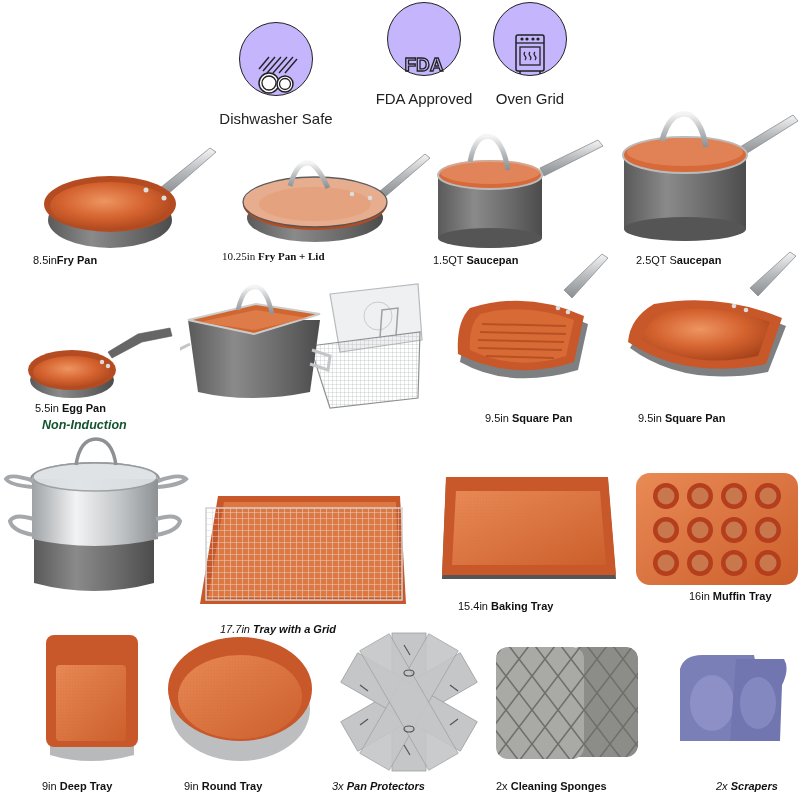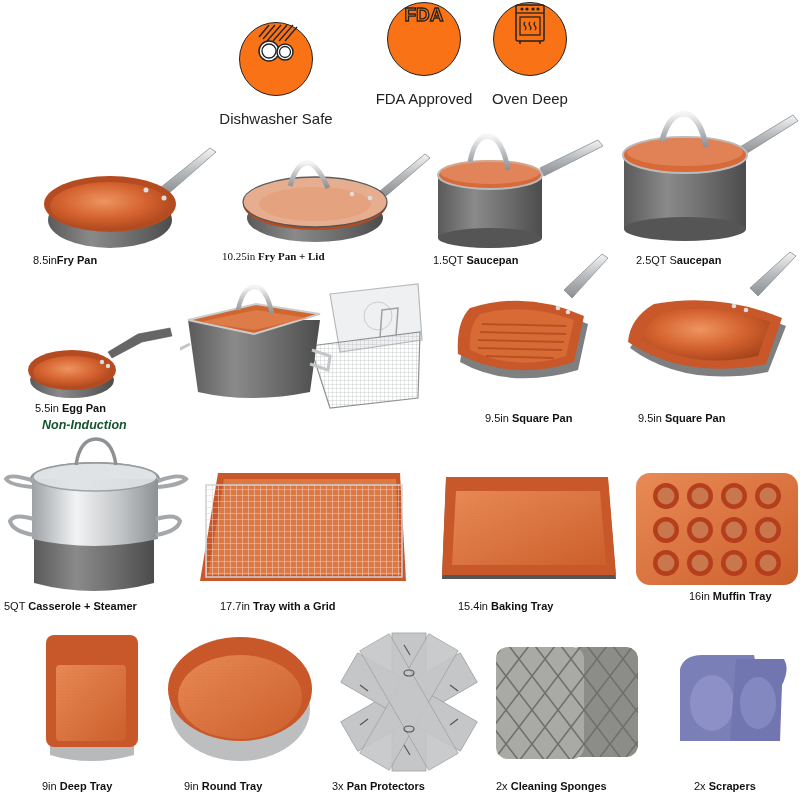--- a/index.html
+++ b/index.html
@@ -1,20 +1,20 @@
 <!DOCTYPE html>
 <html><head>
 <meta charset="utf-8">
 <style>
   * { box-sizing: border-box; margin: 0; padding: 0; }
   html, body { width: 800px; height: 800px; background: #ffffff; overflow: hidden; }
   body { position: relative; font-family: "Liberation Sans", "DejaVu Sans", sans-serif; color: #1a1a1a; }
 
   .feature { position: absolute; top: 0; width: 140px; text-align: center; }
-  .feature .circle { width: 74px; height: 74px; border: 1.6px solid #222; border-radius: 50%; margin: 2px auto 0; display: flex; align-items: flex-start; justify-content: center; background: #f97316; }
+  .feature .circle { width: 74px; height: 74px; border: 1.6px solid #222; border-radius: 50%; margin: 2px auto 0; display: flex; align-items: flex-end; justify-content: center; background: #c4b5fd; }
   .feature .flabel { margin-top: 14px; font-size: 15px; color: #222; }
 
   .item { position: absolute; }
   .item svg { display: block; position: absolute; }
   .label { position: absolute; font-size: 11px; white-space: nowrap; color: #111; text-align: center; }
   .label b { font-weight: bold; }
   .sub { position: absolute; font-size: 12.5px; font-weight: bold; font-style: italic; white-space: nowrap; color: #14532d; }
 </style>
 </head>
 <body>
@@ -99,21 +99,21 @@
       <circle cx="9" cy="6" r="1.6" fill="#222"></circle>
         <circle cx="14" cy="6" r="1.6" fill="#222"></circle>
       <circle cx="20" cy="6" r="1.6" fill="#222"></circle>
         <circle cx="25" cy="6" r="1.6" fill="#222"></circle>
       <rect x="7" y="14" width="20" height="18" fill="none" stroke="#222" stroke-width="1.3"></rect>
       <path d="M12 19 q-2 2 0 4 q2 2 0 4 M17 19 q-2 2 0 4 q2 2 0 4 M22 19 q-2 2 0 4 q2 2 0 4" fill="none" stroke="#222" stroke-width="1.1"></path>
       <line x1="7" y1="38" x2="7" y2="41" stroke="#222" stroke-width="1.5"></line>
       <line x1="27" y1="38" x2="27" y2="41" stroke="#222" stroke-width="1.5"></line>
     </svg>
   </div>
-  <div class="flabel">Oven Deep</div>
+  <div class="flabel">Oven Grid</div>
 </div>
 
 <div class="item" style="left:0;top:130px;width:200px;height:150px;">
   <svg width="200" height="115" viewBox="0 0 200 115" style="left:20px;top:10px;">
     <path d="M140 48 L190 8 L196 12 L148 54 Z" fill="url(#handleG)" stroke="#8a8d90" stroke-width="0.8"></path>
     <ellipse cx="90" cy="80" rx="62" ry="28" fill="url(#grayBody)"></ellipse>
     <ellipse cx="90" cy="64" rx="66" ry="28" fill="#b54b20"></ellipse>
     <ellipse cx="90" cy="66" rx="60" ry="24" fill="url(#copperIn)"></ellipse>
     <circle cx="126" cy="50" r="2.5" fill="#ddd"></circle>
       <circle cx="144" cy="58" r="2.5" fill="#ddd"></circle>
@@ -227,24 +227,23 @@
     <path d="M32 60 L32 104 Q94 118 158 104 L158 60 Z" fill="url(#steelG)"></path>
     <ellipse cx="95" cy="44" rx="64" ry="16" fill="#e5e8ea" stroke="#8e9194" stroke-width="2"></ellipse>
     <path d="M32 44 L32 62 Q94 76 158 62 L158 44" fill="url(#steelG)"></path>
     <ellipse cx="95" cy="42" rx="62" ry="14" fill="#dfe3e6" stroke="#9a9d9f" stroke-width="1.5" opacity="0.9"></ellipse>
     <path d="M76 30 Q80 4 96 4 Q112 4 116 30" fill="none" stroke="#8e9194" stroke-width="3.5"></path>
     <path d="M32 52 Q10 50 6 44 Q10 38 34 46" fill="none" stroke="#a5a8ab" stroke-width="4"></path>
     <path d="M158 52 Q180 50 186 44 Q180 38 158 46" fill="none" stroke="#a5a8ab" stroke-width="4"></path>
     <path d="M34 100 Q12 96 10 86 Q14 78 34 84" fill="none" stroke="#a5a8ab" stroke-width="4"></path>
     <path d="M156 100 Q178 96 180 86 Q176 78 156 84" fill="none" stroke="#a5a8ab" stroke-width="4"></path>
   </svg>
-  <div class="label" style="left:4px;top:165px;"><span>5QT </span><b>Casserole + Steamer</b></div>
-</div>
-
-<div class="item" style="left:200px;top:435px;width:210px;height:190px;">
+</div>
+
+<div class="item" style="left:200px;top:458px;width:210px;height:190px;font-style:italic;">
   <svg width="210" height="150" viewBox="0 0 210 150" style="left:0;top:0;">
     <path d="M18 38 L200 38 L206 146 L0 146 Z" fill="#c8582a"></path>
     <path d="M24 44 L196 44 L200 140 L8 140 Z" fill="#de7840"></path>
     <rect x="6" y="50" width="196" height="92" fill="url(#grid)" transform="translate(0,0)" opacity="0.95"></rect>
     <rect x="6" y="50" width="196" height="92" fill="none" stroke="#cfd1d3" stroke-width="1.5"></rect>
   </svg>
   <div class="label" style="left:20px;top:165px;"><span>17.7in </span><b>Tray with a Grid</b></div>
 </div>
 
 <div class="item" style="left:420px;top:435px;width:210px;height:190px;">
@@ -325,34 +324,34 @@
       <path d="M84 20 l6 10"></path>
         <path d="M84 120 l6 10"></path>
         <path d="M40 60 l8 6"></path>
       <path d="M130 60 l8 6"></path>
         <path d="M40 100 l8 -6"></path>
         <path d="M130 100 l8 -6"></path>
       <ellipse cx="89" cy="48" rx="5" ry="3"></ellipse>
         <ellipse cx="89" cy="104" rx="5" ry="3"></ellipse>
     </g>
   </svg>
-  <div class="label" style="left:12px;top:155px;"><span>3x </span><b>Pan Protectors</b></div>
+  <div class="label" style="left:12px;top:155px;font-style:italic;"><span>3x </span><b>Pan Protectors</b></div>
 </div>
 
 <div class="item" style="left:480px;top:625px;width:170px;height:175px;">
   <svg width="170" height="140" viewBox="0 0 170 140" style="left:0;top:0;">
     <rect x="88" y="22" width="70" height="110" rx="12" fill="#8c8c88"></rect>
     <rect x="88" y="22" width="70" height="110" rx="12" fill="url(#diamond)"></rect>
     <rect x="16" y="22" width="88" height="112" rx="12" fill="#a9a9a5"></rect>
     <rect x="16" y="22" width="88" height="112" rx="12" fill="url(#diamond)"></rect>
   </svg>
   <div class="label" style="left:16px;top:155px;"><span>2x </span><b>Cleaning Sponges</b></div>
 </div>
 
 <div class="item" style="left:650px;top:625px;width:150px;height:175px;">
   <svg width="150" height="140" viewBox="0 0 150 140" style="left:0;top:0;">
     <path d="M30 44 Q34 30 52 30 L104 30 Q108 44 96 62 L92 116 L30 116 Z" fill="#7b7fb8"></path>
     <ellipse cx="62" cy="78" rx="22" ry="28" fill="#8c90c6"></ellipse>
     <path d="M86 34 L134 34 Q140 44 132 60 L130 116 L80 116 Z" fill="#7276b0"></path>
     <ellipse cx="108" cy="78" rx="18" ry="26" fill="#8488c0"></ellipse>
   </svg>
-  <div class="label" style="left:44px;top:155px;"><span>2x </span><b>Scrapers</b></div>
+  <div class="label" style="left:66px;top:155px;font-style:italic;"><span>2x </span><b>Scrapers</b></div>
 </div>
 
 </body></html>

